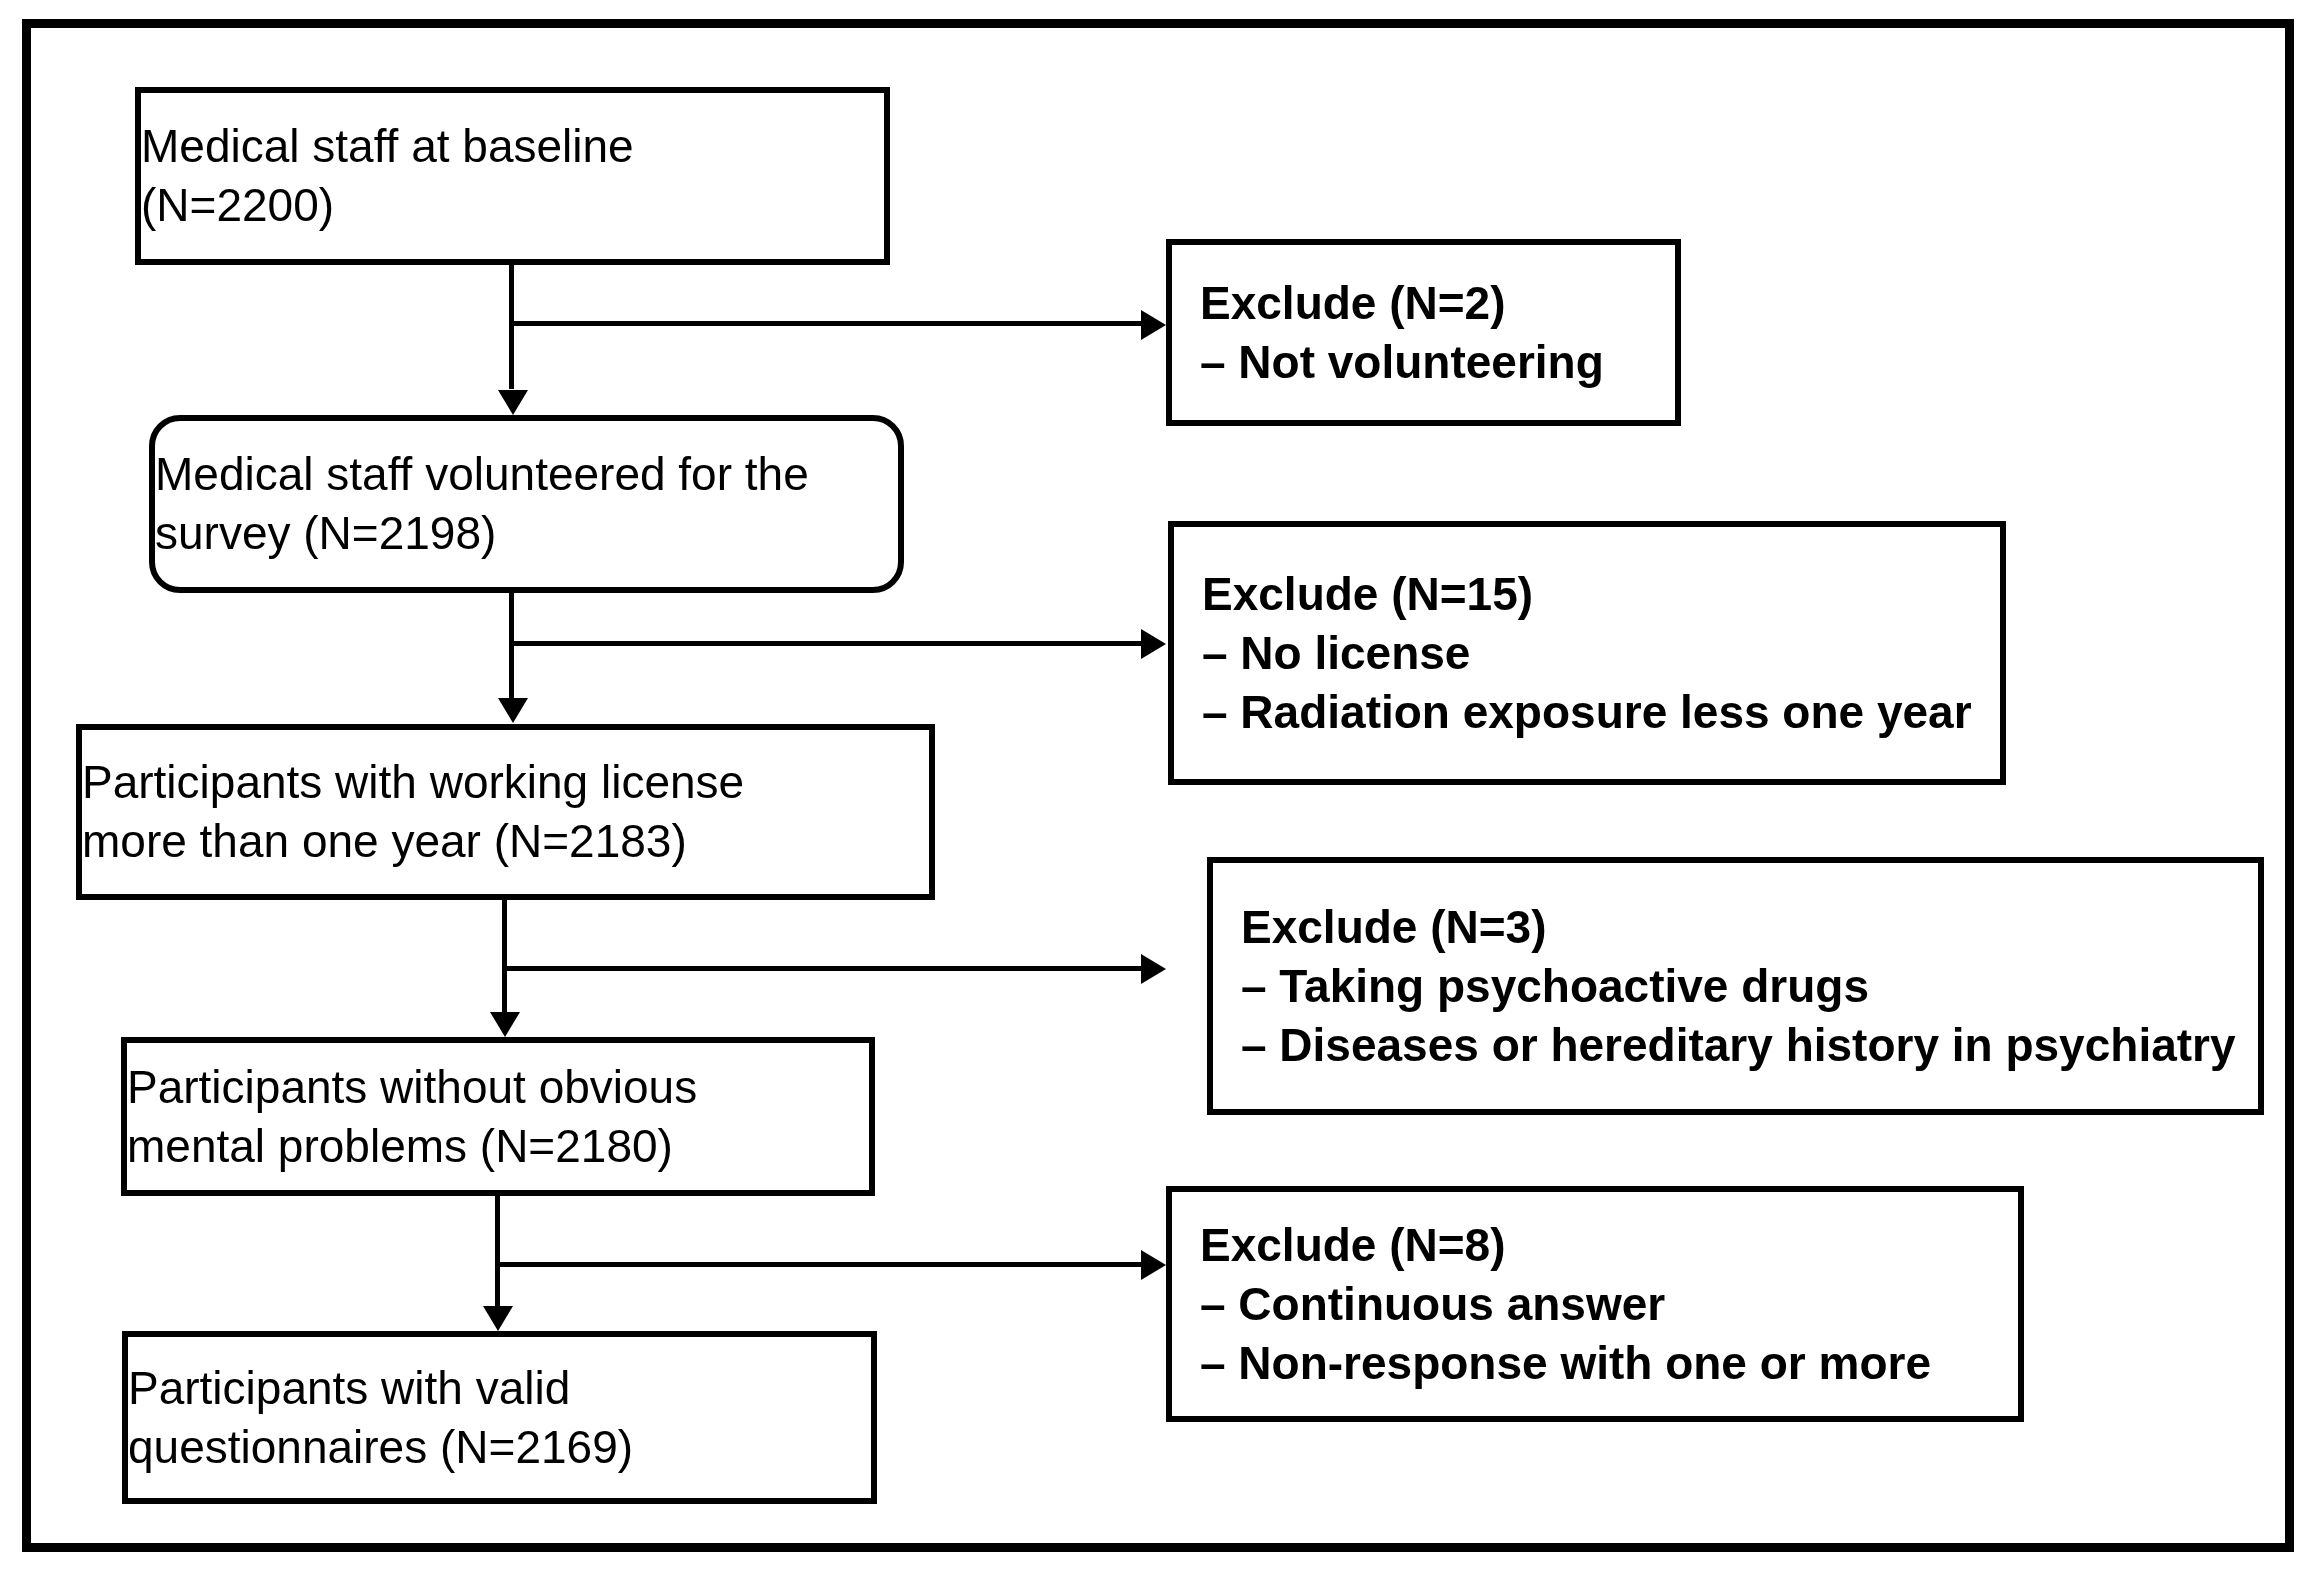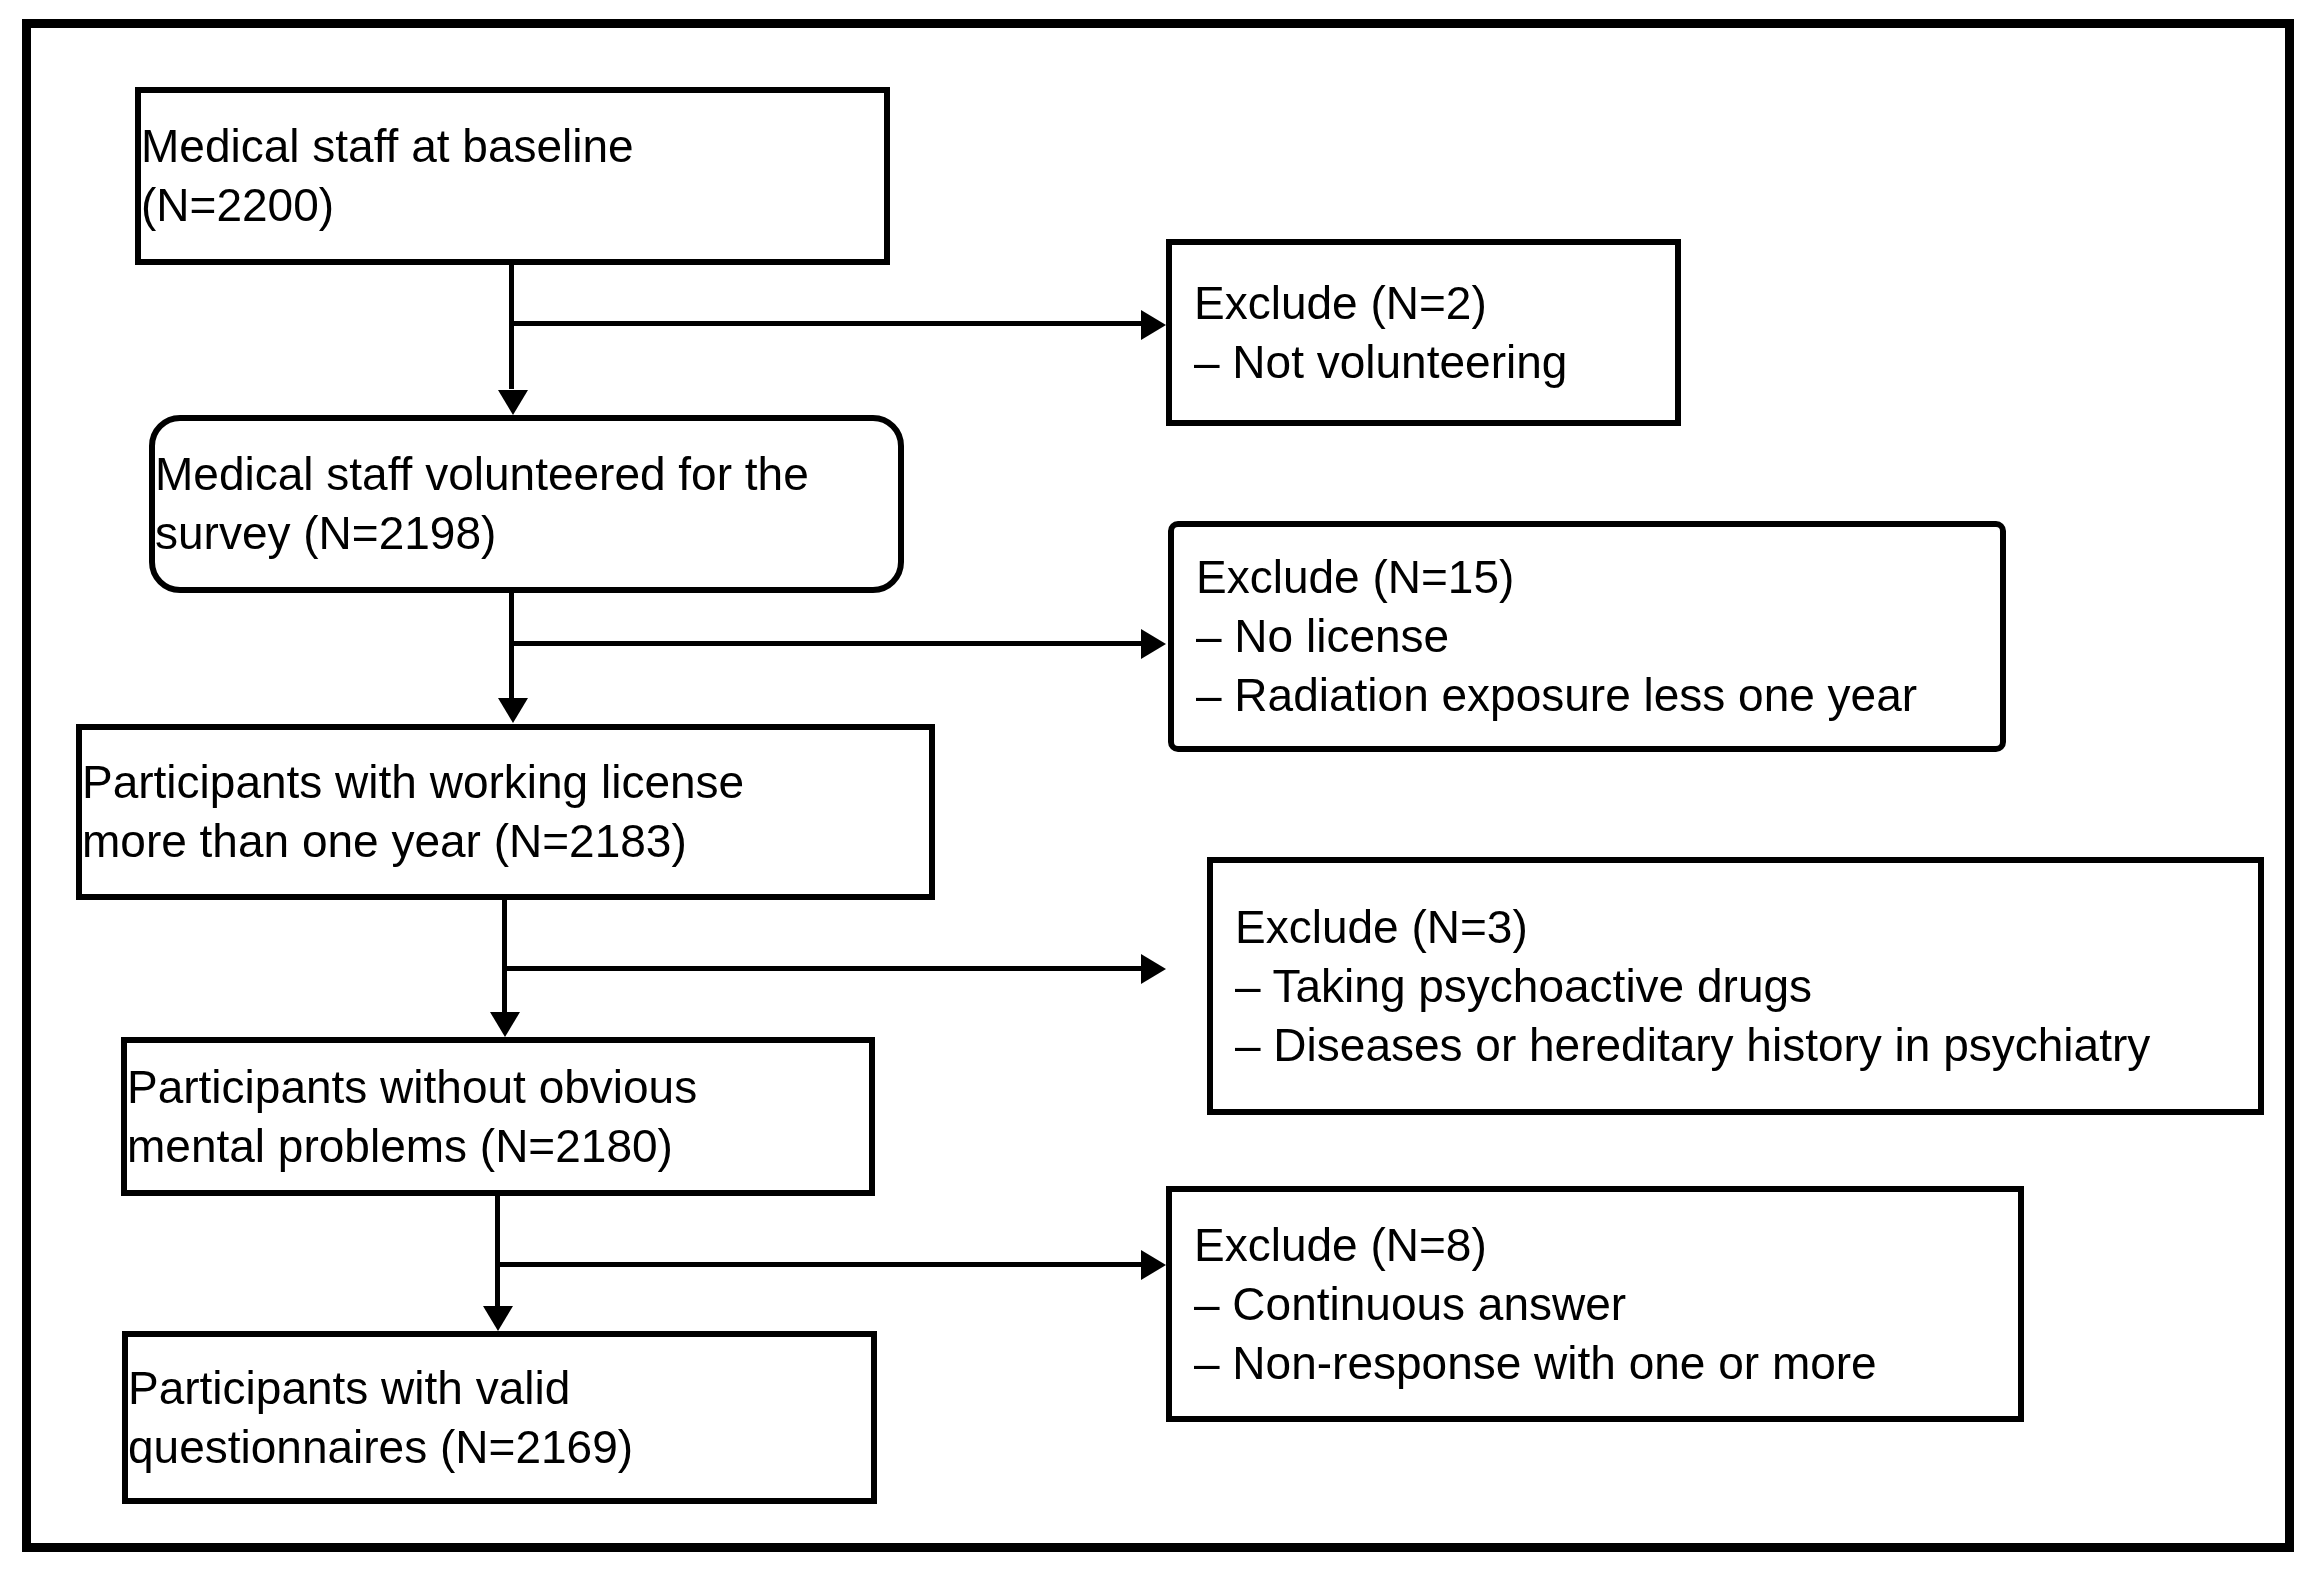--- a/index.html
+++ b/index.html
@@ -36,21 +36,22 @@
     font-size: 46px;
     line-height: 59px;
   }
   .box.main {
     align-items: flex-start;
     text-align: center;
   }
   .box.exclude {
     align-items: flex-start;
     text-align: left;
-    padding: 0 22px;
+    padding: 0 28px;
+    font-weight: bold;
   }
   .line {
     white-space: nowrap;
   }
   .vline {
     position: absolute;
     width: 5.2px;
     background: #000000;
   }
   .hline {
@@ -105,21 +106,21 @@
   <div class="box main" style="left:122px; top:1331px; width:755px; height:173px;">
     <div class="line">Participants with valid</div>
     <div class="line">questionnaires (N=2169)</div>
   </div>
 
   <div class="box exclude" style="left:1166px; top:239px; width:515px; height:187px;">
     <div class="line">Exclude (N=2)</div>
     <div class="line">– Not volunteering</div>
   </div>
 
-  <div class="box exclude" style="left:1168px; top:521px; width:838px; height:231px;border-radius:10px;">
+  <div class="box exclude" style="left:1168px; top:521px; width:838px; height:264px;">
     <div class="line">Exclude (N=15)</div>
     <div class="line">– No license</div>
     <div class="line">– Radiation exposure less one year</div>
   </div>
 
   <div class="box exclude" style="left:1166px; top:857px; width:1057px; height:258px;margin-left:41px;">
     <div class="line">Exclude (N=3)</div>
     <div class="line">– Taking psychoactive drugs</div>
     <div class="line">– Diseases or hereditary history in psychiatry</div>
   </div>

